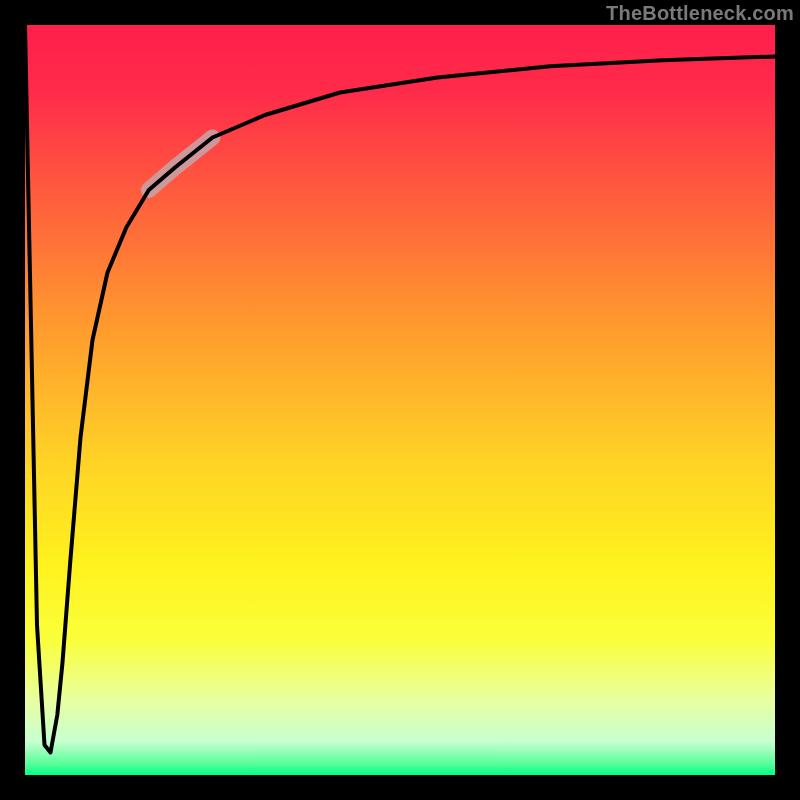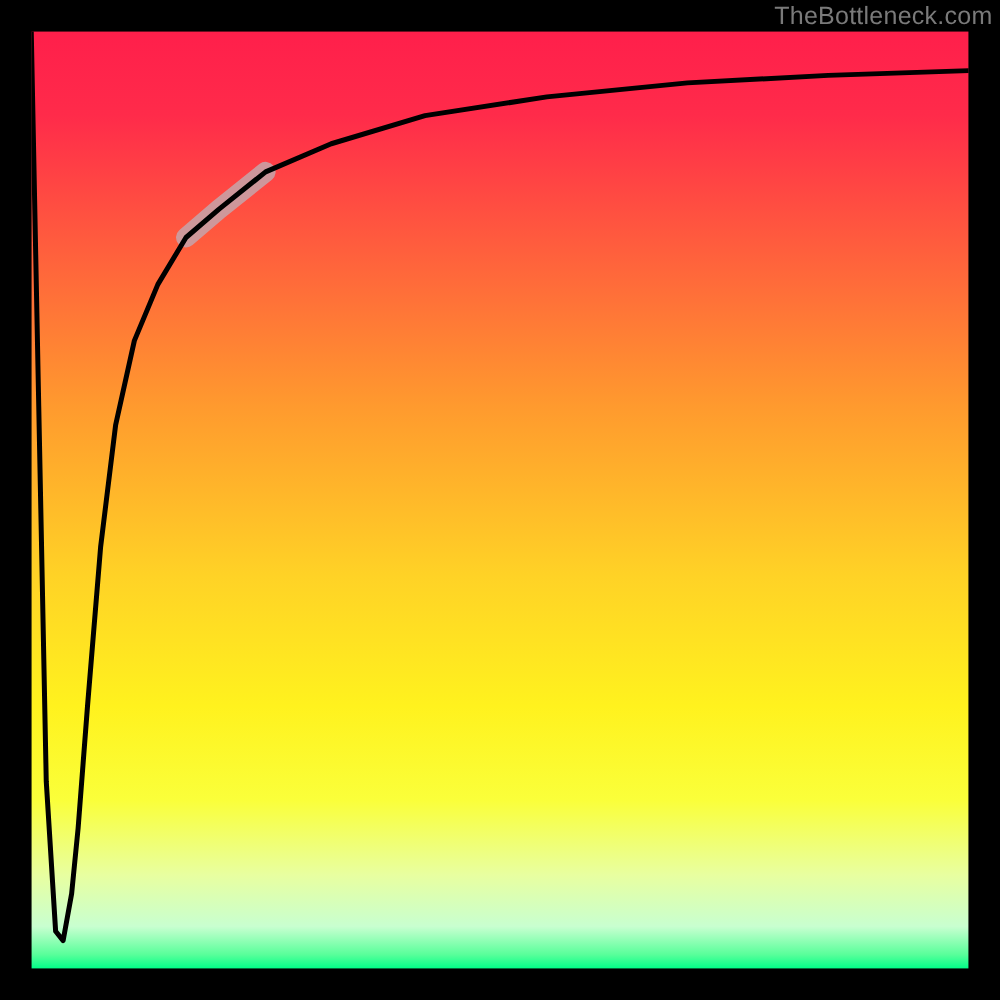--- a/index.html
+++ b/index.html
@@ -31,21 +31,21 @@
   .curve-svg {
     position: absolute;
     inset: 0;
   }
   .watermark {
     position: absolute;
     top: 2px;
     right: 6px;
     color: #7a7a7a;
     font-size: 20px;
-    font-weight: 400;
+    font-weight: 700;
     letter-spacing: 0.2px;
     text-align: right;
   }
 </style>
 </head>
 <body>
 
 <div class="outer">
   <div class="watermark">TheBottleneck.com</div>
 

